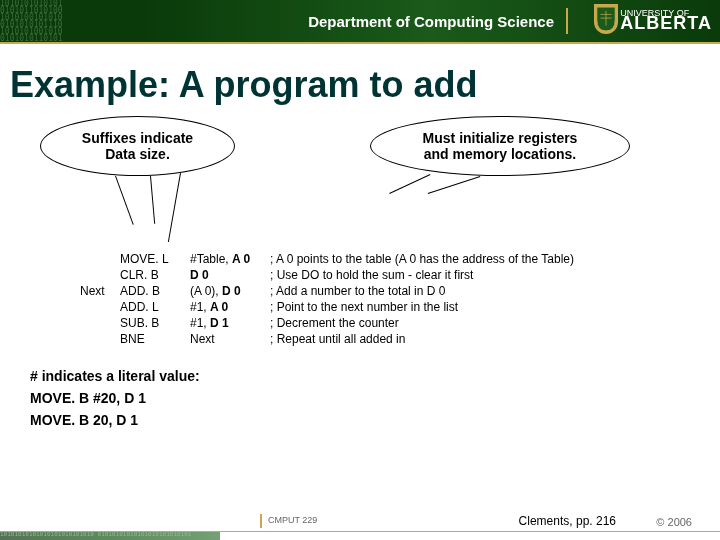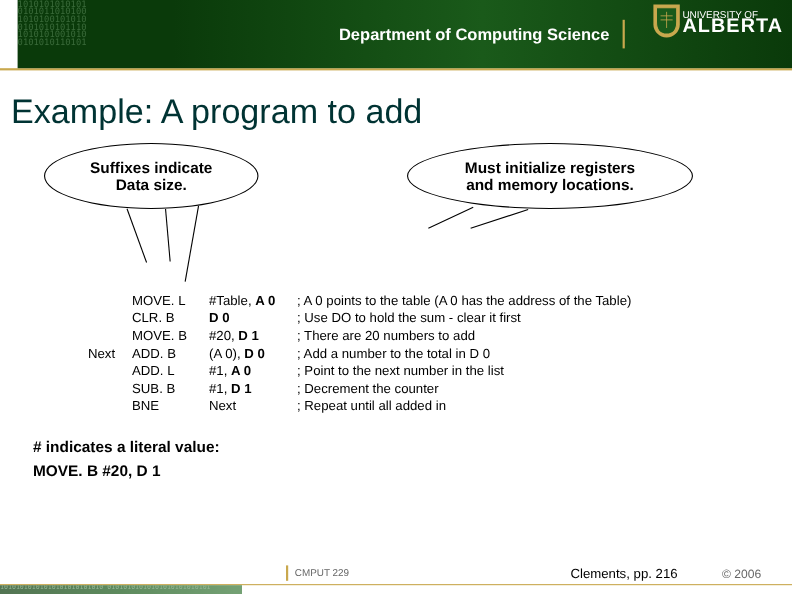--- a/index.html
+++ b/index.html
@@ -1,29 +1,29 @@
 <!DOCTYPE html>
 <html><head>
 <meta charset="utf-8">
 <style>
   * { margin: 0; padding: 0; box-sizing: border-box; }
   body { width: 720px; height: 540px; font-family: Arial, sans-serif; background: #fff; overflow: hidden; position: relative; }
 
-  .header { height: 62px; background: linear-gradient(to right, #0a3a0a 0%, #0a3a0a 20%, #1a5a1a 60%, #0a3a0a 100%); position: relative; display: flex; align-items: center; justify-content: flex-end; padding-right: 140px; margin-left: 16px; }
+  .header { height: 42px; background: linear-gradient(to right, #0a3a0a 0%, #0a3a0a 20%, #1a5a1a 60%, #0a3a0a 100%); position: relative; display: flex; align-items: center; justify-content: flex-end; padding-right: 140px; }
   .header-binary { position: absolute; left: 0; top: 0; width: 200px; height: 44px; font-family: monospace; font-size: 8px; color: #5a8a5a; line-height: 7px; overflow: hidden; opacity: 0.6; white-space: pre; }
   .header-dept { color: #fff; font-size: 15px; font-weight: bold; }
   .header-div { width: 2px; height: 26px; background: #c9a84e; margin: 0 12px; }
   .header-logo { position: absolute; right: 8px; top: 4px; display: flex; align-items: center; gap: 2px; }
   .logo-shield { width: 24px; height: 30px; background: #c9a84e; border-radius: 0 0 12px 12px; display: flex; align-items: center; justify-content: center; font-size: 8px; }
   .logo-shield svg { width: 22px; height: 28px; }
   .logo-text { color: #fff; font-size: 9px; line-height: 10px; }
   .logo-text .big { font-size: 18px; font-weight: bold; letter-spacing: 1px; }
   .header-rule { height: 2px; background: #c9a84e; }
 
-  .title { color: #003333; font-size: 31px; font-weight: normal; padding: 20px 20px 10px 10px; }
+  .title { color: #003333; font-size: 36px; font-weight: bold; padding: 20px 20px 10px 10px; }
 
   .bubbles { position: relative; height: 95px; }
   .bubble { position: absolute; border: 1.5px solid #000; border-radius: 50%; background: #fff; text-align: center; font-weight: bold; font-size: 14px; display: flex; flex-direction: column; align-items: center; justify-content: center; padding: 4px 12px; }
   .bubble1 { left: 40px; top: 0px; width: 195px; height: 60px; }
   .bubble2 { left: 370px; top: 0px; width: 260px; height: 60px; }
   .leader { position: absolute; background: #000; transform-origin: top left; }
 
   .codeblock { margin: 40px 0 0 80px; font-size: 12px; }
   .codeblock table { border-collapse: collapse; }
   .codeblock td { padding: 1px 6px 1px 0; vertical-align: top; white-space: nowrap; margin-top: 20px; }
@@ -97,26 +97,20 @@
           <td class="col-arg"><span>#Table, </span><span class="bold">A 0</span></td>
           <td> ; A 0 points to the table (A 0 has the address of the Table)</td>
         </tr>
         <tr>
           <td class="col-label"></td>
           <td class="col-op">CLR. B</td>
           <td class="col-arg"><span></span><span class="bold">D 0</span></td>
           <td>; Use DO to hold the sum - clear it first</td>
         </tr>
         <tr>
-          <td class="col-label"></td>
-          <td class="col-op">MOVE. B</td>
-          <td class="col-arg"><span>#20, </span><span class="bold">D 1</span></td>
-          <td>; There are 20 numbers to add</td>
-        </tr>
-        <tr>
           <td class="col-label">Next</td>
           <td class="col-op">ADD. B</td>
           <td class="col-arg"><span>(A 0), </span><span class="bold">D 0</span></td>
           <td>; Add a number to the total in D 0</td>
         </tr>
         <tr>
           <td class="col-label"></td>
           <td class="col-op">ADD. L</td>
           <td class="col-arg"><span>#1, </span><span class="bold">A 0</span></td>
           <td>; Point to the next number in the list</td>
@@ -133,20 +127,21 @@
           <td class="col-arg"><span>Next</span><span class="bold"></span></td>
           <td>; Repeat until all added in</td>
         </tr>
       </tbody>
   </table>
 </div>
 
 <div class="literalbox">
   <div># indicates a literal value:</div>
   <div>MOVE. B  #20, D 1</div>
+  <div>MOVE. B   20, D 1</div>
 </div>
 
 <div class="footer">
   <div class="footer-rule"></div>
   <div class="footer-band">10101010101010101010101010
 01010101010101010101010101</div>
   <div class="footer-center">
     <span class="footer-div"></span><span>CMPUT 229</span>
   </div>
   <div class="footer-right">Clements, pp. 216</div>

